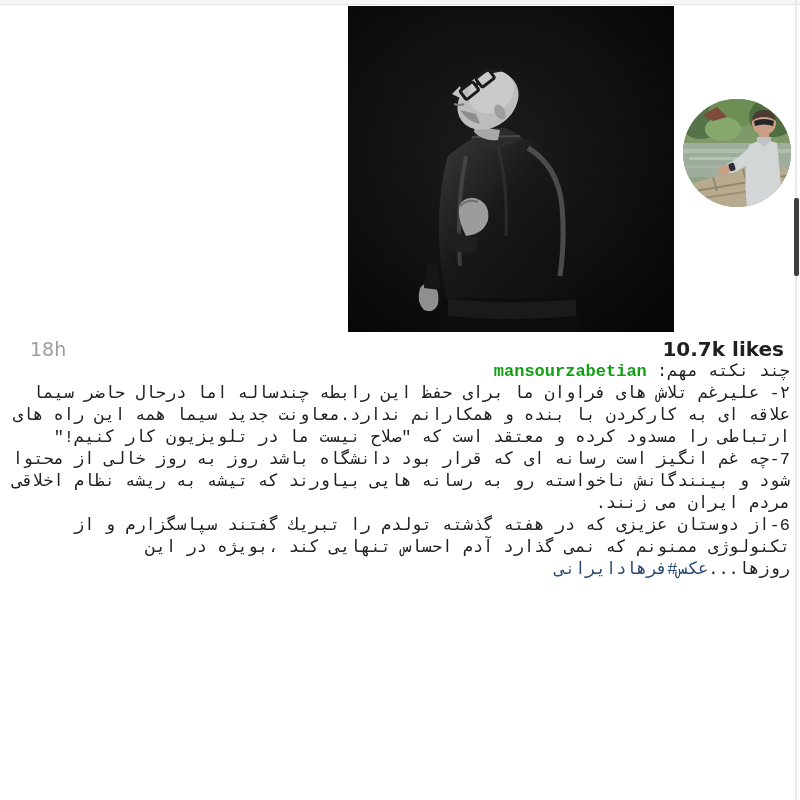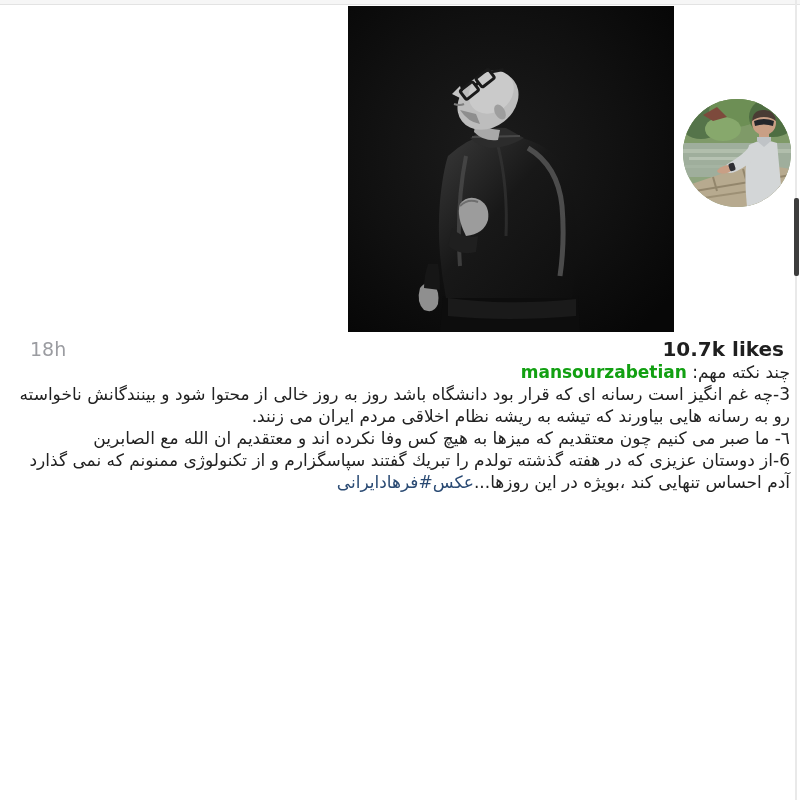--- a/index.html
+++ b/index.html
@@ -34,21 +34,21 @@
     color:#9b9ca1;font-size:19px;padding-left:16px;
   }
   .likes{
     color:#1f1f1f;font-size:20px;font-weight:bold;padding-right:30px;
   }
   .caption{
     position:absolute;left:8px;right:10px;top:361px;
     direction:rtl;text-align:right;
     color:#222222;font-size:17px;line-height:22px;
   }
-  .caption-line{margin:0;padding:0;}
+  .caption-line{margin:0;padding:0;font-family:Liberation Mono, monospace;}
   .username{color:#12a012;font-weight:bold;direction:ltr;unicode-bidi:embed;}
   .hashtag{color:#2a4a73;margin-top:32px;}
 </style>
 </head>
 <body>
 
 <div class="topbar"></div>
 
 <div class="scroll-track"></div>
 <div class="scroll-thumb"></div>
@@ -153,16 +153,16 @@
   </svg>
 </div>
 
 <div class="meta-row">
   <span class="timestamp">18h</span>
   <span class="likes">10.7k likes</span>
 </div>
 
 <div class="caption" lang="fa" dir="rtl">
   <div class="caption-line"><span>چند نکته مهم:</span> <span class="username">mansourzabetian</span></div>
-  <div class="caption-line">3-چه غم انگیز است رسانه ای که قرار بود دانشگاه باشد روز به روز خالی از محتوا شود و بینندگانش ناخواسته رو به رسانه هایی بیاورند که تیشه به ریشه نظام اخلاقی مردم ایران می زنند.</div>
-  <div class="caption-line">٦- ما صبر می کنیم چون معتقدیم که میزها به هیچ کس وفا نکرده اند و معتقدیم ان الله مع الصابرین</div>
+  <div class="caption-line">۲- علیرغم تلاش های فراوان ما برای حفظ این رابطه چندساله اما درحال حاضر سیما علاقه ای به کارکردن با بنده و همکارانم ندارد.معاونت جدید سیما همه این راه های ارتباطی را مسدود کرده و معتقد است که "صلاح نیست ما در تلویزیون کار کنیم!"</div>
+  <div class="caption-line">7-چه غم انگیز است رسانه ای که قرار بود دانشگاه باشد روز به روز خالی از محتوا شود و بینندگانش ناخواسته رو به رسانه هایی بیاورند که تیشه به ریشه نظام اخلاقی مردم ایران می زنند.</div>
   <div class="caption-line"><span>6-از دوستان عزیزی که در هفته گذشته تولدم را تبریك گفتند سپاسگزارم و از تکنولوژی ممنونم که نمی گذارد آدم احساس تنهایی کند ،بویژه در این روزها...</span><span class="hashtag">عکس#فرهادایرانی</span></div>
 </div>
 
 </body></html>

